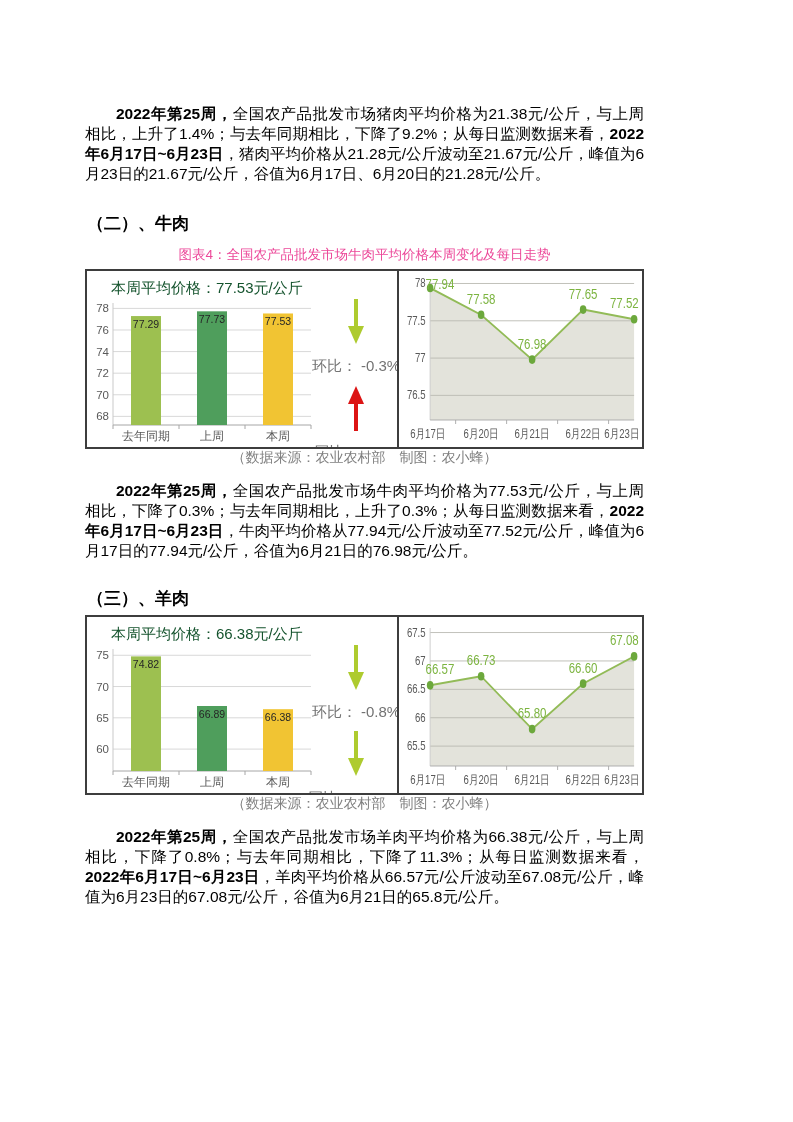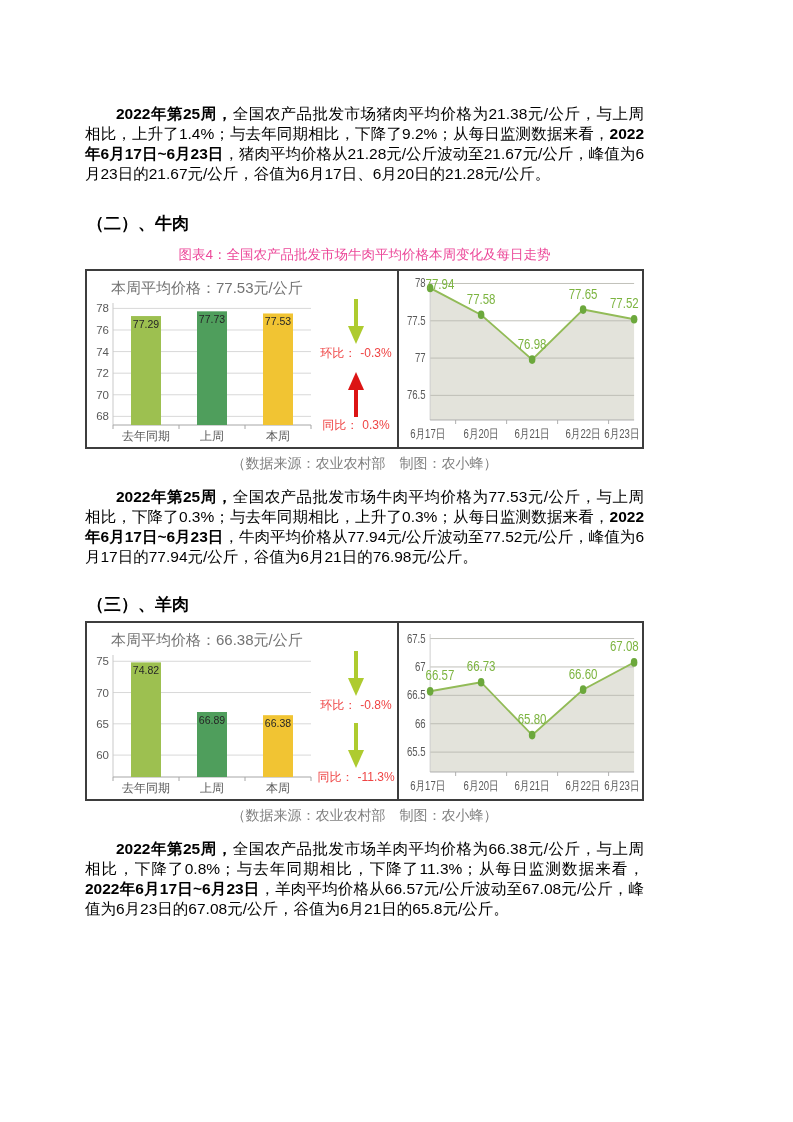--- a/index.html
+++ b/index.html
@@ -7,30 +7,30 @@
     width:726px;height:1122px;box-sizing:border-box;position:relative;
     padding:104px 82px 0 85px;background:#ffffff;color:#000;
     font-family:"Liberation Sans","DejaVu Sans",sans-serif;overflow:hidden;
   }
   .para{margin:0;font-size:15.5px;line-height:20px;text-indent:2em;text-align:justify;}
   .para b{font-weight:700;}
   .sec{margin:28px 0 0 2px;font-size:17px;font-weight:700;}
   .figtitle{margin-top:11px;text-align:center;font-size:13.5px;color:#ec4899;}
   .figure{margin-top:5px;height:180px;display:flex;border:2px solid #3d3d3d;background:#fff;box-sizing:border-box;}
   .cell-left{flex:0 0 312px;width:312px;border-right:2px solid #3d3d3d;box-sizing:border-box;overflow:hidden;}
-  .inner-title{padding:8px 0 0 24px;font-size:15px;color:#737373;line-height:18px;}
+  .inner-title{padding:8px 0 0 24px;font-size:15px;color:#14532d;line-height:18px;}
   .bar-row{display:flex;align-items:flex-start;}
   .bar-svg{width:228px;height:150px;display:block;flex:0 0 228px;}
   .ind-col{width:82px;display:flex;flex-direction:column;align-items:center;padding-top:2px;}
   .ind{display:flex;flex-direction:column;align-items:center;}
-  .ind-label{font-size:12px;color:#ef4444;white-space:nowrap;margin-top:0;margin-bottom:9px;}
+  .ind-label{font-size:15px;color:#737373;white-space:nowrap;margin-top:12px;margin-bottom:9px;}
   .ind-label .val{margin-left:4px;}
   .cell-right{flex:1;padding:3px 1px 0 2px;overflow:hidden;}
   .line-svg{width:100%;height:172px;display:block;}
-  .source{margin-top:6px;text-align:center;font-size:14px;color:#808080;}
+  .source{text-align:center;font-size:14px;color:#808080;}
   .mt-para{margin-top:14px;}
   .mt-sec{margin-top:26px;}
 </style>
 </head>
 <body>
 
 <main class="page">
 
   <p class="para"><b>2022年第25周，</b><span>全国农产品批发市场猪肉平均价格为21.38元/公斤，与上周相比，上升了1.4%；与去年同期相比，下降了9.2%；从每日监测数据来看，</span><b>2022年6月17日~6月23日</b><span>，猪肉平均价格从21.28元/公斤波动至21.67元/公斤，峰值为6月23日的21.67元/公斤，谷值为6月17日、6月20日的21.28元/公斤。</span></p>
 

